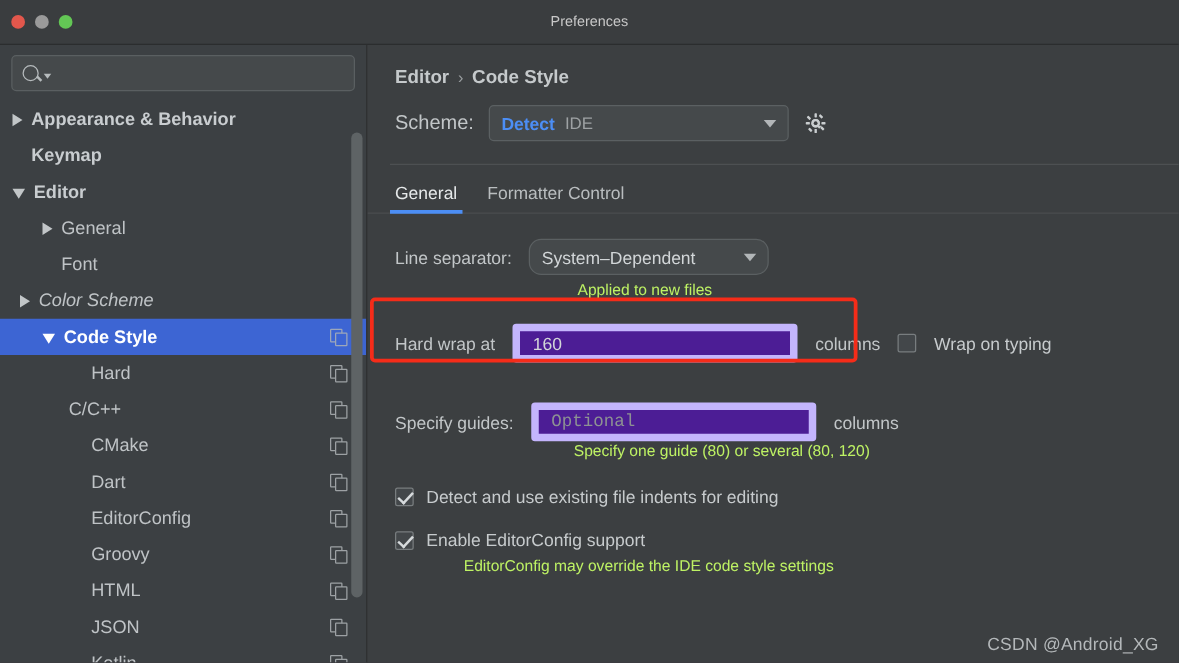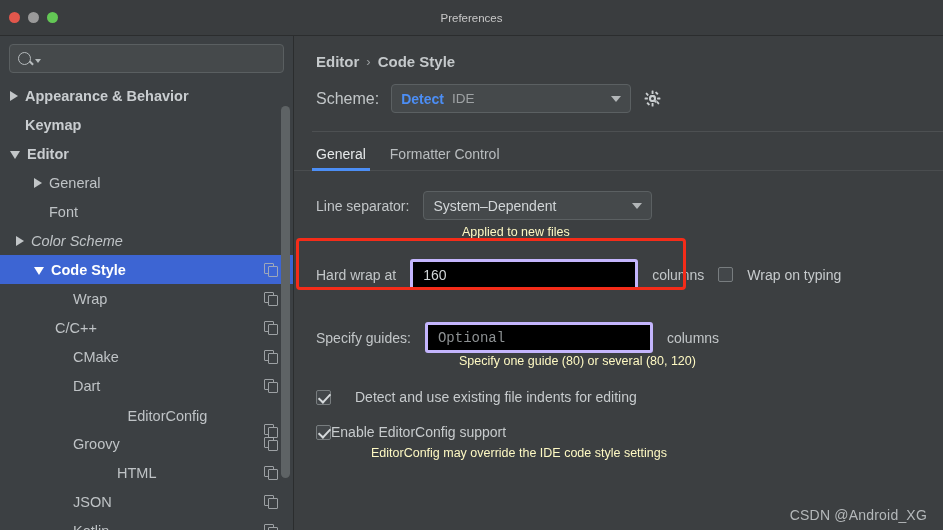--- a/index.html
+++ b/index.html
@@ -272,46 +272,46 @@
   }
 
   .form-row {
     display: flex;
     align-items: center;
     gap: 14px;
   }
   .field-label { font-size: 14px; color: #c2c6c8; white-space: nowrap; }
   .hint {
     font-size: 12.5px;
-    color: #fef9c3;
+    color: #bef264;
   }
 
   .sep-row { margin-top: 20px; }
-  .sep-combo { width: 229px; }
+  .sep-combo { width: 192px; border-radius: 10px; }
   .sep-combo .value { color: #d2d6d8; font-size: 14px; }
   .sep-hint { margin-top: 5px; margin-left: 146px; }
 
   
   .hardwrap-wrap {
     position: relative;
     margin-top: 9px;
   }
   .redbox {
     position: absolute;
     left: -20px; top: -10px;
     width: 390px; height: 52px;
     border: 3px solid #f52c19;
     border-radius: 4px;
     pointer-events: none;
   }
   .hardwrap-row { padding: 11px 0 11px 0; }
   .textinput {
     height: 31px;
-    background: #000000;
-    border: 3px solid #c4b5fd;
+    background: #4c1d95;
+    border: 6px solid #c4b5fd;
     border-radius: 3px;
     display: flex;
     align-items: center;
     padding: 0 10px;
     color: #d2d6d8;
     font-size: 14px;
   }
   .hw-input { width: 228px; }
   .checkbox {
     width: 15px; height: 15px;
@@ -330,22 +330,22 @@
     border-width: 0 2px 2px 0;
     transform: rotate(43deg);
   }
   .cb-label { font-size: 14px; color: #c7cbcd; white-space: nowrap; }
 
   .vg-row { margin-top: 21px; }
   .vg-input { width: 228px; }
   .vg-placeholder { color: #8d9193; font-family: Liberation Mono, monospace; }
   .vg-hint { margin-top: 1px; margin-left: 143px; }
 
-  .cb-row1 { margin-top: 21px; gap: 24px; }
-  .cb-row2 { margin-top: 19px; gap: 0; }
+  .cb-row1 { margin-top: 21px; gap: 10px; }
+  .cb-row2 { margin-top: 19px; gap: 10px; }
   .cb-sub { margin-top: 6px; margin-left: 55px; }
 
   .watermark {
     position: absolute;
     right: 16px; bottom: 7px;
     font-size: 14px;
     color: #b4b8ba;
     letter-spacing: .2px;
   }
 </style>
@@ -400,49 +400,49 @@
             <div class="arrow right"></div>
             <span class="tree-label">Color Scheme</span>
           </div>
           <div class="tree-row selected" style="padding-left: 34px;">
             <div class="arrow down"></div>
             <span class="tree-label">Code Style</span>
             <span class="copy-icon"></span>
           </div>
           <div class="tree-row" style="padding-left: 58px;">
             <div class="arrow none"></div>
-            <span class="tree-label">Wrap</span>
+            <span class="tree-label">Hard</span>
             <span class="copy-icon"></span>
           </div>
           <div class="tree-row" style="padding-left: 40px;">
             <div class="arrow none"></div>
             <span class="tree-label">C/C++</span>
             <span class="copy-icon"></span>
           </div>
           <div class="tree-row" style="padding-left: 58px;">
             <div class="arrow none"></div>
             <span class="tree-label">CMake</span>
             <span class="copy-icon"></span>
           </div>
           <div class="tree-row" style="padding-left: 58px;">
             <div class="arrow none"></div>
             <span class="tree-label">Dart</span>
             <span class="copy-icon"></span>
           </div>
-          <div class="tree-row" style="padding-left: 58px; flex-direction: column;">
+          <div class="tree-row" style="padding-left: 58px;">
             <div class="arrow none"></div>
             <span class="tree-label">EditorConfig</span>
             <span class="copy-icon"></span>
           </div>
           <div class="tree-row" style="padding-left: 58px;">
             <div class="arrow none"></div>
             <span class="tree-label">Groovy</span>
             <span class="copy-icon"></span>
           </div>
-          <div class="tree-row" style="padding-left: 58px; gap: 44px;">
+          <div class="tree-row" style="padding-left: 58px;">
             <div class="arrow none"></div>
             <span class="tree-label">HTML</span>
             <span class="copy-icon"></span>
           </div>
           <div class="tree-row" style="padding-left: 58px;">
             <div class="arrow none"></div>
             <span class="tree-label">JSON</span>
             <span class="copy-icon"></span>
           </div>
           <div class="tree-row" style="padding-left: 58px;">

